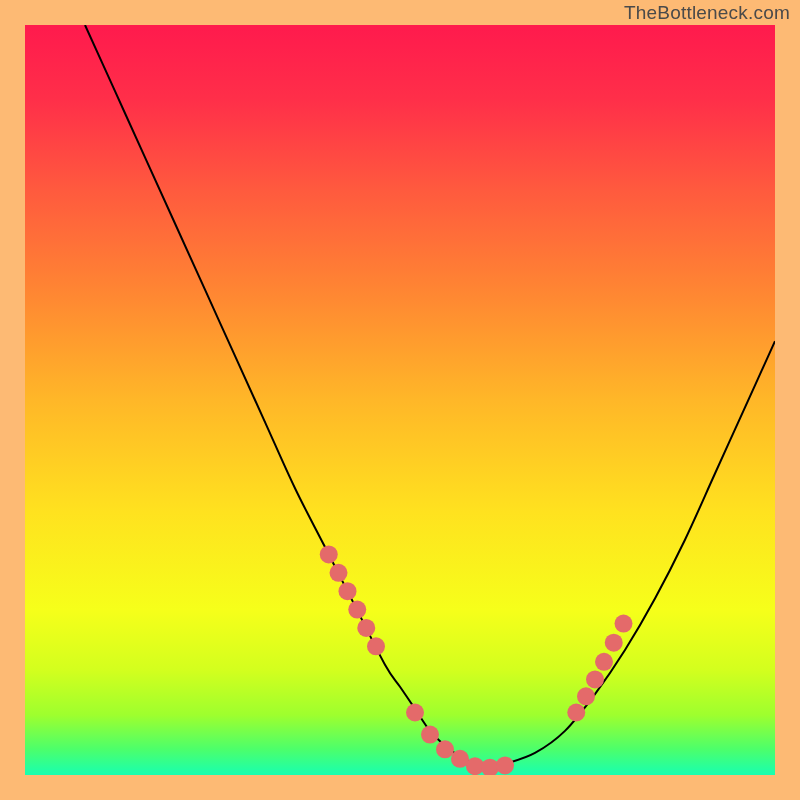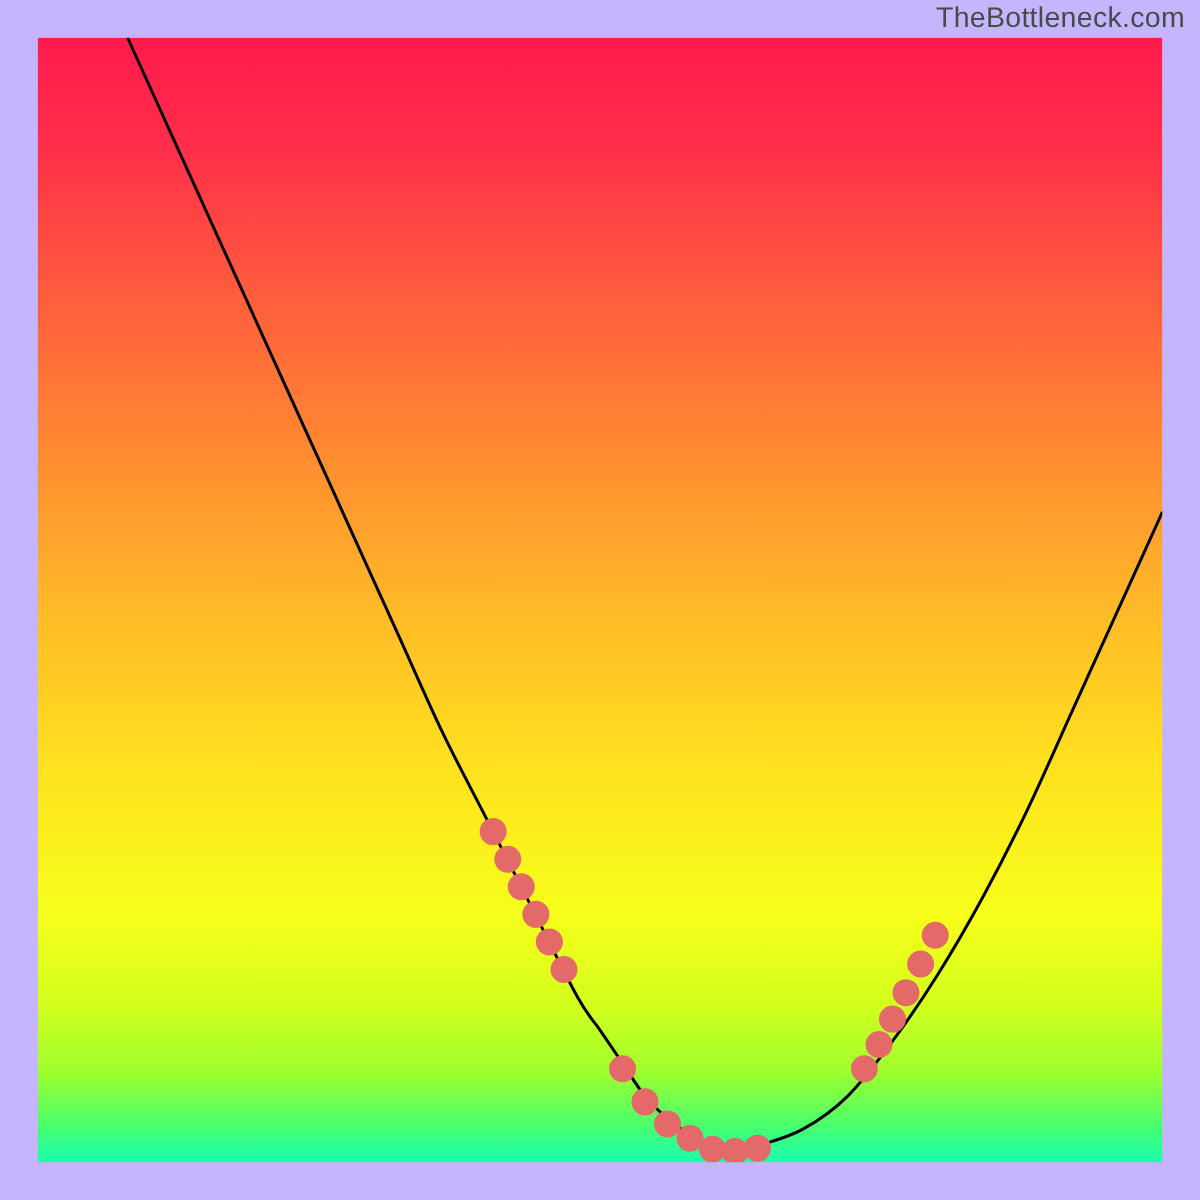--- a/index.html
+++ b/index.html
@@ -8,21 +8,21 @@
     width: 800px;
     height: 800px;
     background: #000;
     overflow: hidden;
     font-family: Arial, Helvetica, sans-serif;
   }
   .stage {
     position: relative;
     width: 800px;
     height: 800px;
-    background: #c4b5fd;
+    background: #fdba74;
   }
   .plot-area {
     position: absolute;
     left: 25px;
     top: 25px;
     width: 750px;
     height: 750px;
     overflow: hidden;
   }
   .gradient {

